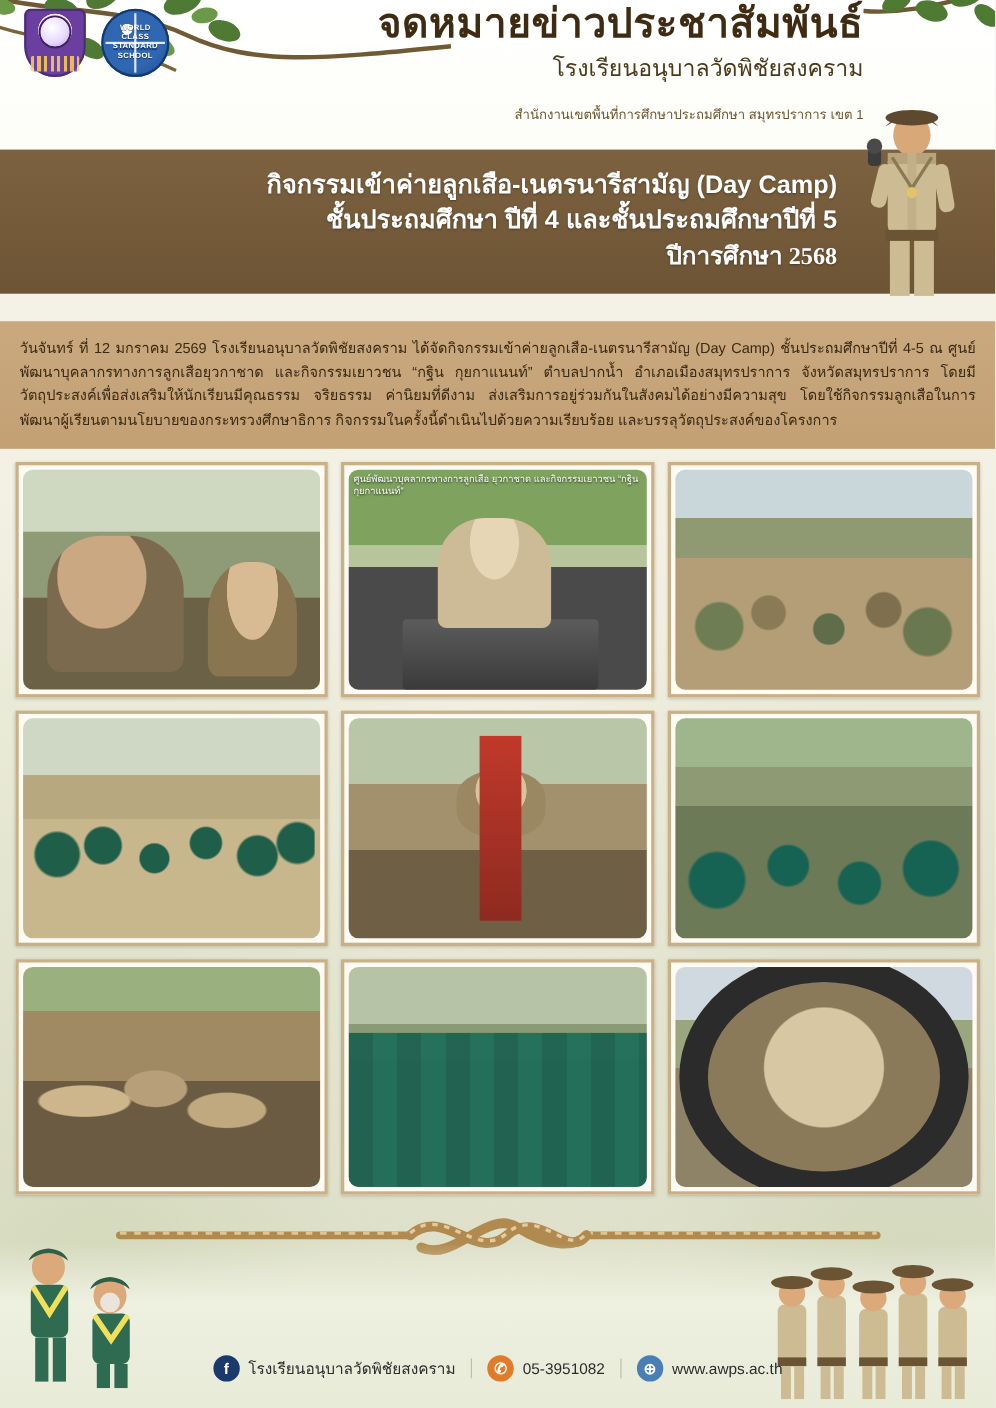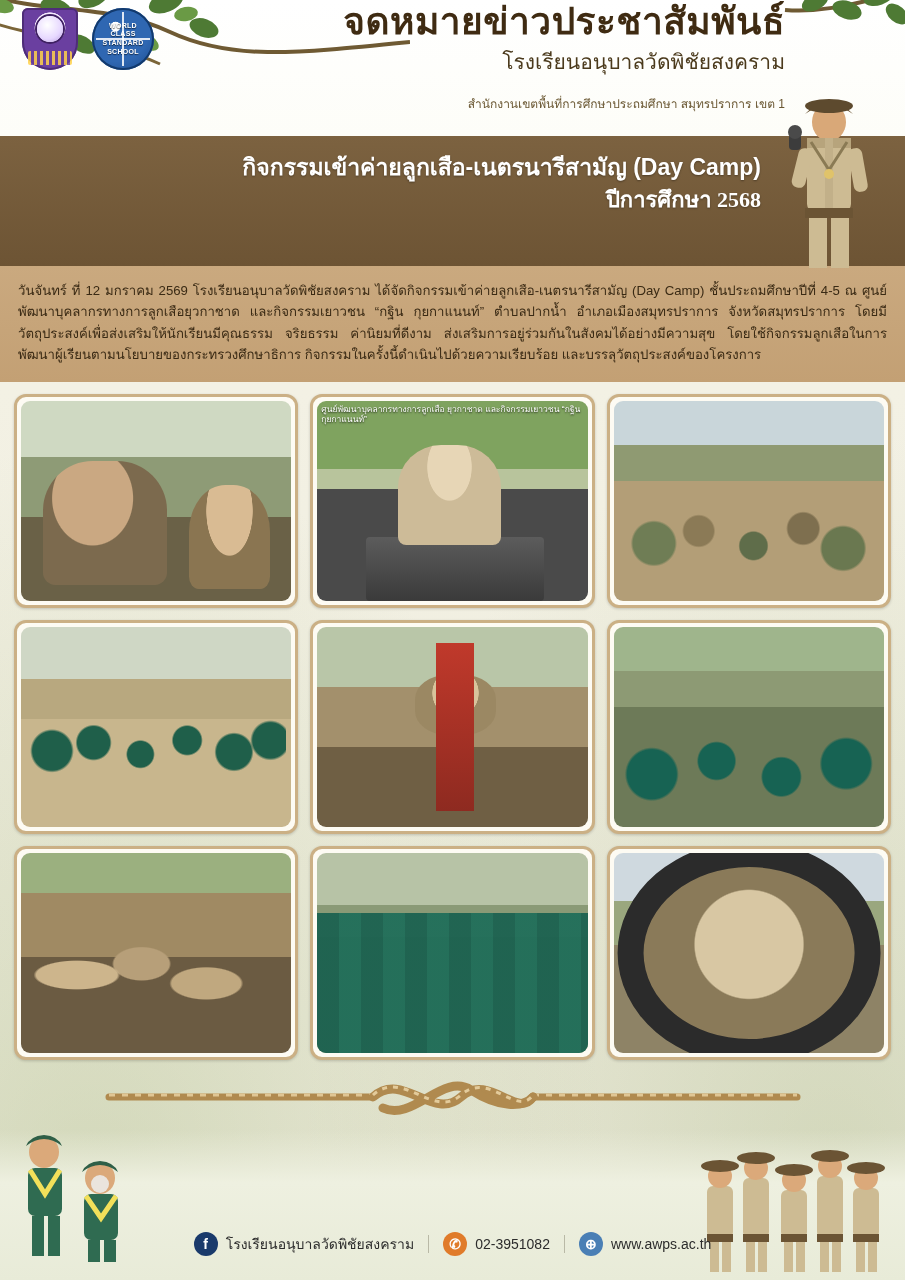--- a/index.html
+++ b/index.html
@@ -104,33 +104,34 @@
     position: absolute; right: 18px; bottom: -2px; width: 120px; height: 190px;
   }
 
   
   .bodytext {
     background: linear-gradient(#caa97f, #c3a074);
     padding: 14px 18px 16px 18px;
     color: #3a2a14;
     font-size: 13.2px;
     line-height: 1.62;
+    margin-top: 25px;
   }
   .bodytext p { text-align: justify; }
 
   
   .grid {
     padding: 12px 14px 4px 14px;
     display: grid;
     grid-template-columns: repeat(3, 1fr);
     gap: 12px;
   }
   .frame {
     border: 3px solid #cbb085;
-    border-radius: 12px;
+    border-radius: 0;
     padding: 4px;
     background: #fdfbf3;
     box-shadow: 0 1px 3px rgba(0,0,0,.18);
     overflow: hidden;
   }
   .photo {
     width: 100%; height: 200px;
     border-radius: 9px;
     position: relative;
     overflow: hidden;
@@ -290,20 +291,21 @@
     <div class="header-titles">
       <div class="title-main">จดหมายข่าวประชาสัมพันธ์</div>
       <div class="title-school">โรงเรียนอนุบาลวัดพิชัยสงคราม</div>
       <div class="title-office">สำนักงานเขตพื้นที่การศึกษาประถมศึกษา สมุทรปราการ เขต 1</div>
     </div>
   </div>
 
   <div class="banner">
     <div class="banner-lines">
       <div class="banner-l1">กิจกรรมเข้าค่ายลูกเสือ-เนตรนารีสามัญ (Day Camp)</div>
+      <div class="banner-l2">ชั้นประถมศึกษา ปีที่ 4 และชั้นประถมศึกษาปีที่ 5</div>
       <div class="banner-l3">ปีการศึกษา 2568</div>
     </div>
 
     <svg class="scout-figure" viewBox="0 0 120 190">
       <ellipse cx="62" cy="44" rx="17" ry="19" fill="#d9a878"></ellipse>
       <path d="M38,36 q24,-16 48,0 q-6,-8 -24,-10 q-18,2 -24,10z" fill="#6b5434"></path>
       <ellipse cx="62" cy="28" rx="24" ry="7" fill="#5d4a2e"></ellipse>
       <rect x="40" y="60" width="44" height="74" rx="8" fill="#cdbb93"></rect>
       <rect x="40" y="60" width="44" height="10" fill="#b7a47c"></rect>
       <rect x="58" y="60" width="8" height="74" fill="#c2b089"></rect>
@@ -447,21 +449,21 @@
     </svg>
 
     <div class="footer-bar">
       <div class="fitem">
         <span class="ficon fb">f</span>
         <span>โรงเรียนอนุบาลวัดพิชัยสงคราม</span>
       </div>
       <div class="fsep"></div>
       <div class="fitem">
         <span class="ficon fp">✆</span>
-        <span>02-3951082</span>
+        <span>05-3951082</span>
       </div>
       <div class="fsep"></div>
       <div class="fitem">
         <span class="ficon fw">⊕</span>
         <span>www.awps.ac.th</span>
       </div>
     </div>
   </div>
 
 </div>

